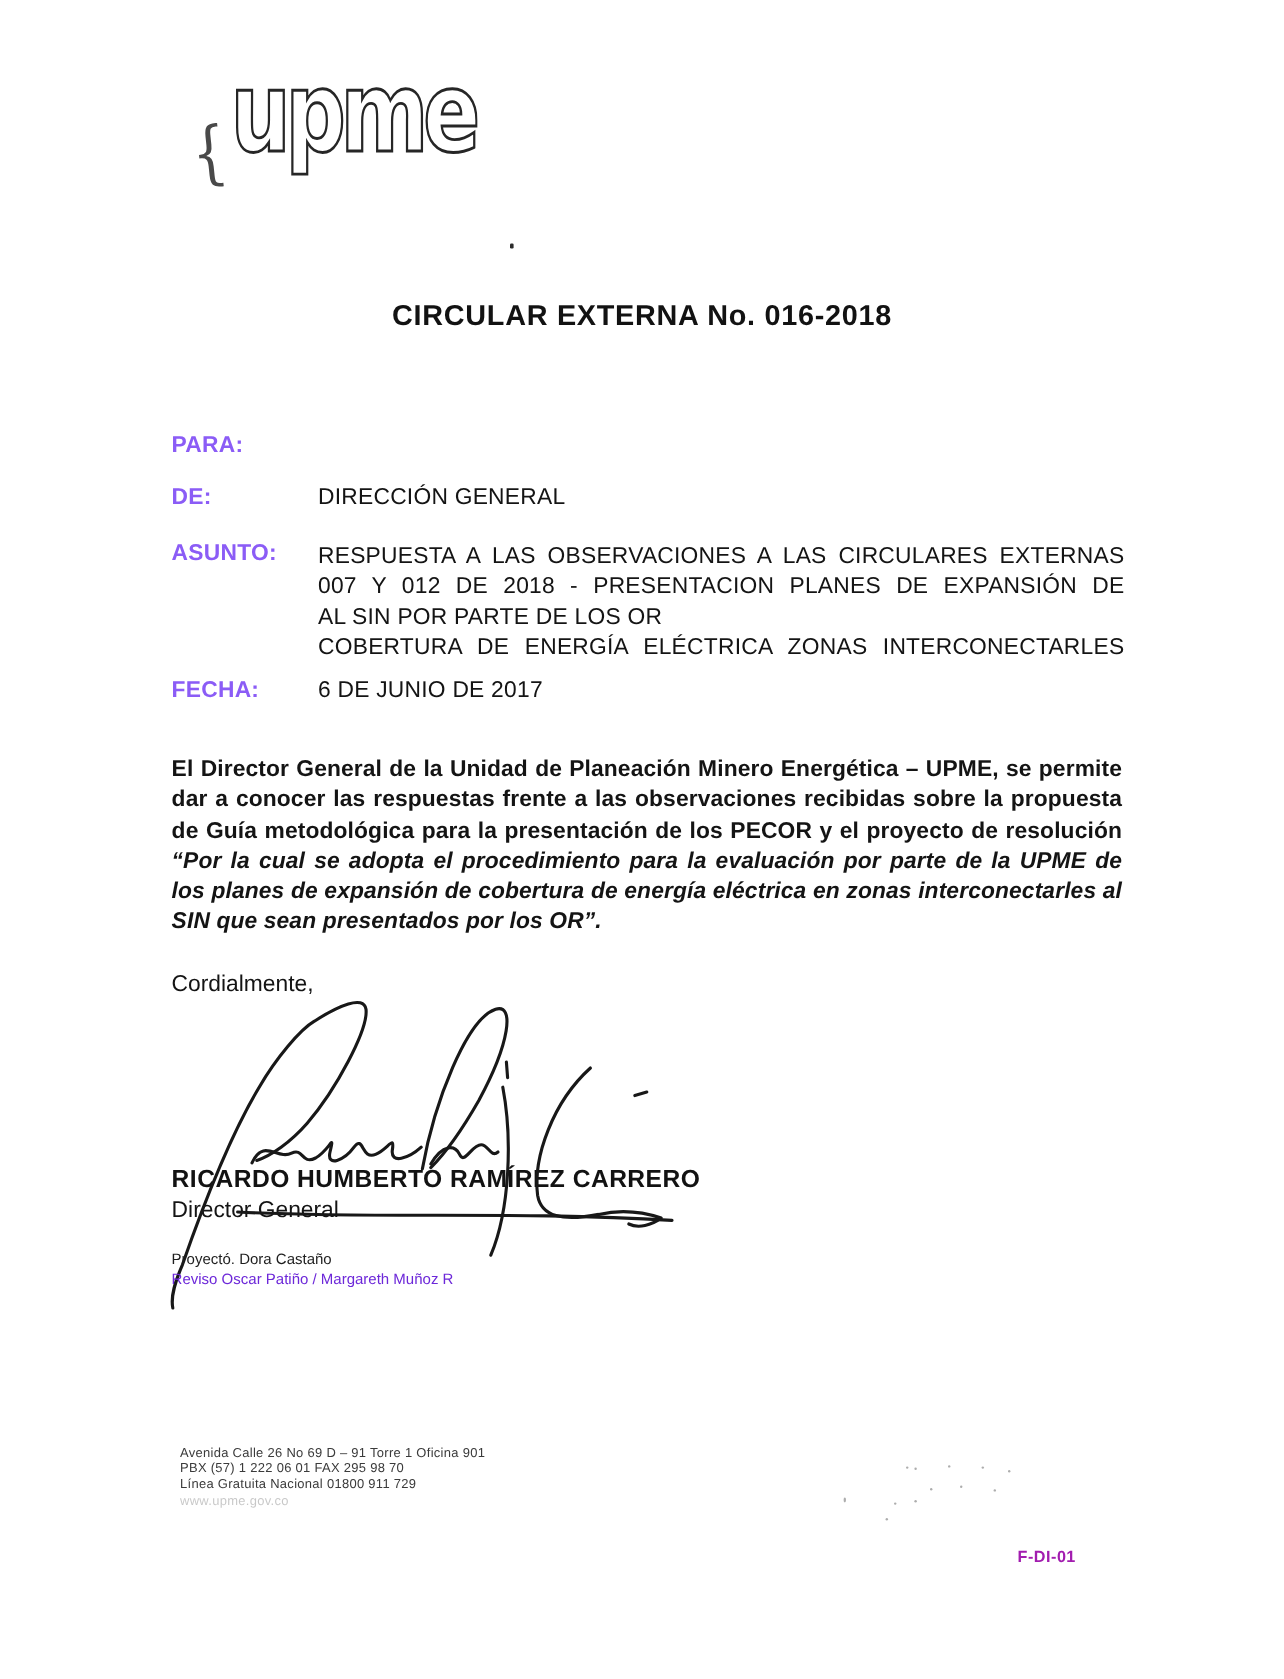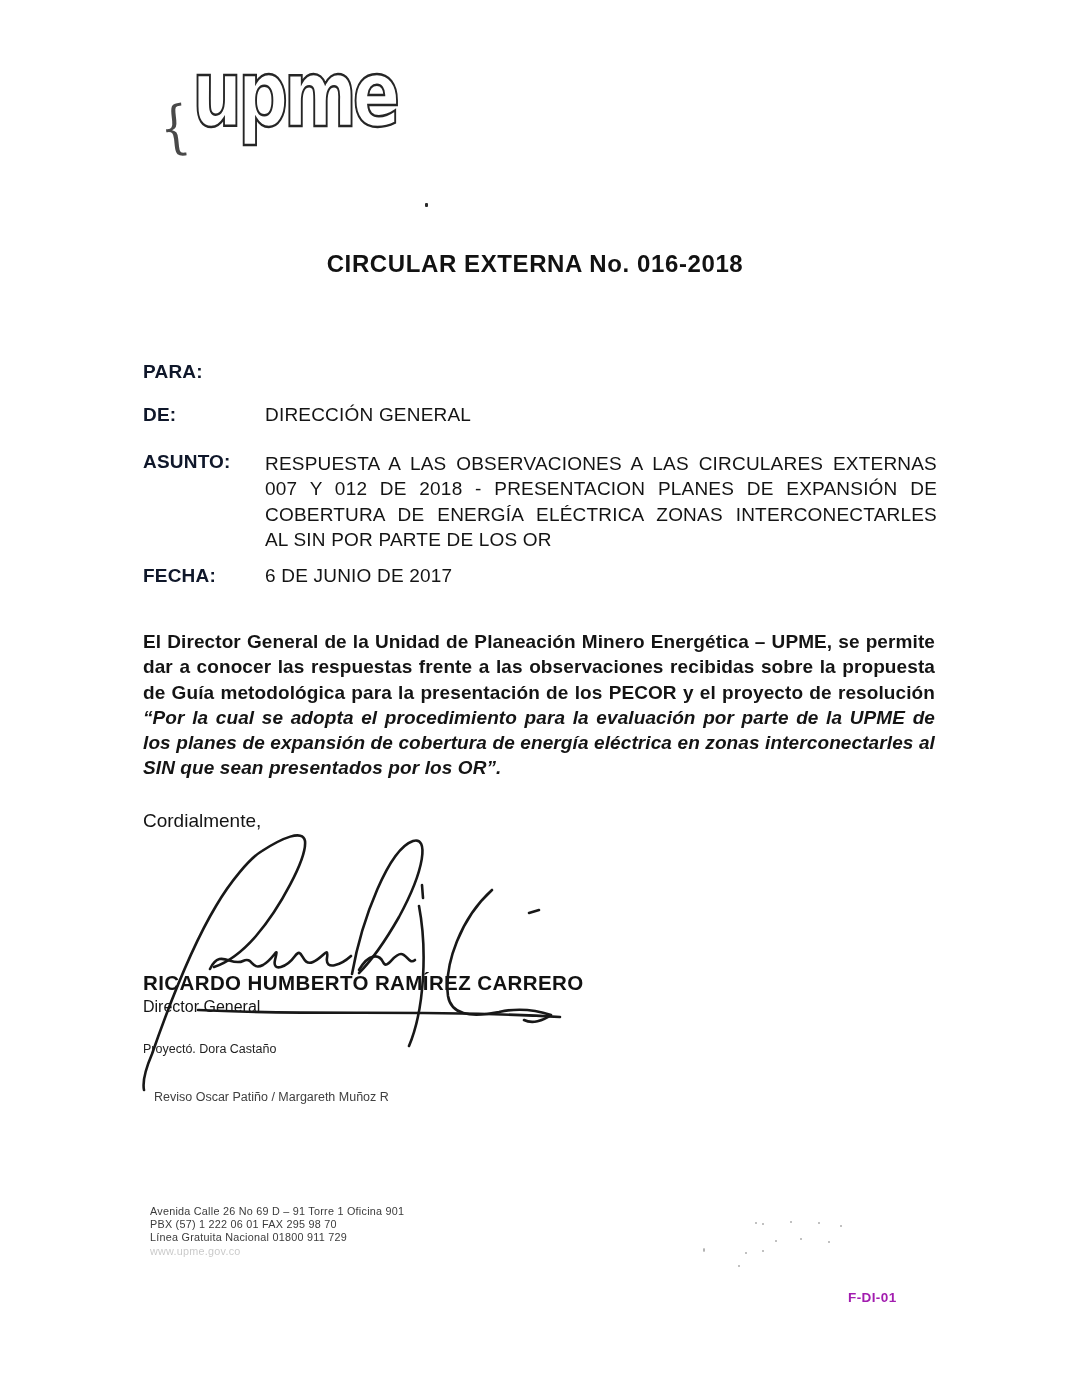--- a/index.html
+++ b/index.html
@@ -22,21 +22,21 @@
 
   
   .doc-title {
     position:absolute; left:0; top:250px; width:1070px; text-align:center;
     font-size:24px; font-weight:bold; letter-spacing:.6px; color:#121212;
   }
 
   
   .field-label {
     position:absolute; left:143px; width:120px;
-    font-size:19px; font-weight:bold; color:#0f172a; letter-spacing:.2px;
+    font-size:19px; font-weight:bold; color:#8b5cf6; letter-spacing:.2px;
   }
   .field-value {
     position:absolute; left:265px; width:672px;
     font-size:19px; color:#141414; letter-spacing:.2px;
   }
   .asunto-line { text-align:justify; text-align-last:justify; line-height:25.4px; }
   .asunto-line.last { text-align:left; text-align-last:left; }
 
   
   .body-par {
@@ -47,25 +47,25 @@
   }
   .body-par .quote { font-style:italic; }
 
   .closing { position:absolute; left:143px; top:810px; font-size:19px; color:#141414; }
 
   
   .signer-name {
     position:absolute; left:143px; top:971px; font-size:20.5px; font-weight:bold;
     letter-spacing:.4px; color:#121212;
   }
-  .signer-title { position:absolute; left:143px; top:998px; font-size:16px; color:#141414;text-align:right; }
+  .signer-title { position:absolute; left:143px; top:998px; font-size:19px; color:#141414;text-align:right; }
   .sig-svg { position:absolute; left:130px; top:828px; pointer-events:none; }
 
   .prepared { position:absolute; left:143px; top:1042px; font-size:12.5px; color:#1e1e1e; }
-  .reviewed { position:absolute; left:143px; top:1090px; font-size:12.5px; color:#404040;margin-left:11px; }
+  .reviewed { position:absolute; left:143px; top:1059px; font-size:12.5px; color:#6d28d9; }
 
   
   .footer { position:absolute; left:150px; top:1188px; font-size:10.8px; line-height:13px;
             color:#3b3b3b; letter-spacing:.25px;margin-top:17px; }
   .footer .site { opacity:.28; margin-top:1px; }
 
   .form-code { position:absolute; left:848px; top:1290px; font-size:13.5px; font-weight:600;
                letter-spacing:.4px; color:#a21caf; }
 
   .speck { position:absolute; background:#2b2b2b; border-radius:1px; }
@@ -91,22 +91,22 @@
 
   <div class="field-label" style="top:361px;">PARA:</div>
 
   <div class="field-label" style="top:404px;">DE:</div>
   <div class="field-value" style="top:404px;">DIRECCIÓN GENERAL</div>
 
   <div class="field-label" style="top:451px;">ASUNTO:</div>
   <div class="field-value" style="top:451px;">
     <div class="asunto-line">RESPUESTA A LAS OBSERVACIONES A LAS CIRCULARES EXTERNAS</div>
     <div class="asunto-line">007 Y 012 DE 2018 - PRESENTACION PLANES DE EXPANSIÓN DE</div>
+    <div class="asunto-line last">AL SIN POR PARTE DE LOS OR</div>
     <div class="asunto-line">COBERTURA DE ENERGÍA ELÉCTRICA ZONAS INTERCONECTARLES</div>
-    <div class="asunto-line last">AL SIN POR PARTE DE LOS OR</div>
   </div>
 
   <div class="field-label" style="top:565px;">FECHA:</div>
   <div class="field-value" style="top:565px;">6 DE JUNIO DE 2017</div>
 
   <p class="body-par"><span>El Director General de la Unidad de Planeación Minero Energética – UPME, se permite dar a conocer las respuestas frente a las observaciones recibidas sobre la propuesta de Guía metodológica para la presentación de los PECOR y el proyecto de resolución </span><span class="quote">“Por la cual se adopta el procedimiento para la evaluación por parte de la UPME de los planes de expansión de cobertura de energía eléctrica en zonas interconectarles al SIN que sean presentados por los OR”.</span></p>
 
   <div class="closing">Cordialmente,</div>
 
   <div class="signer-name">RICARDO HUMBERTO RAMÍREZ CARRERO</div>

